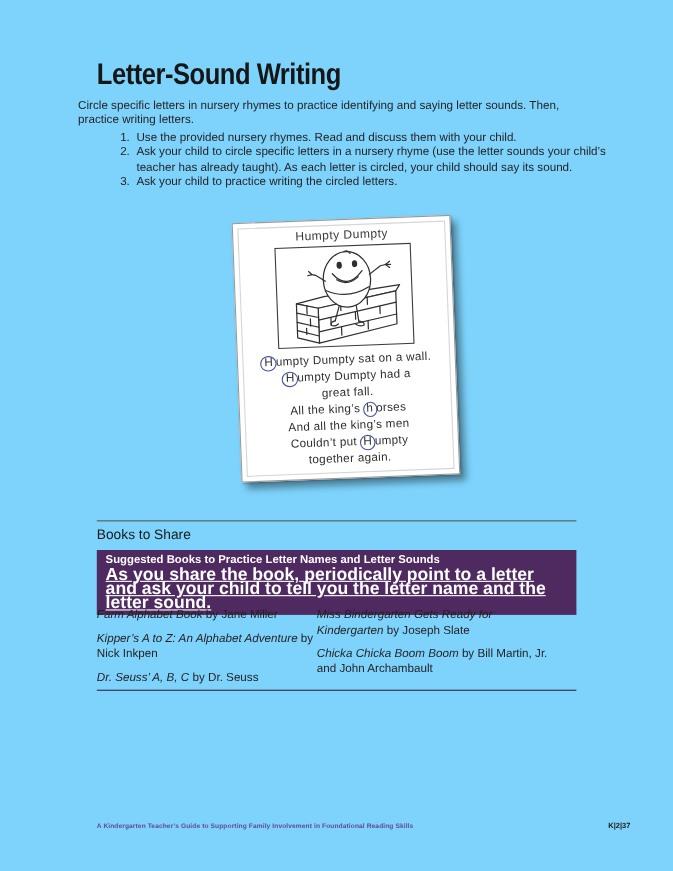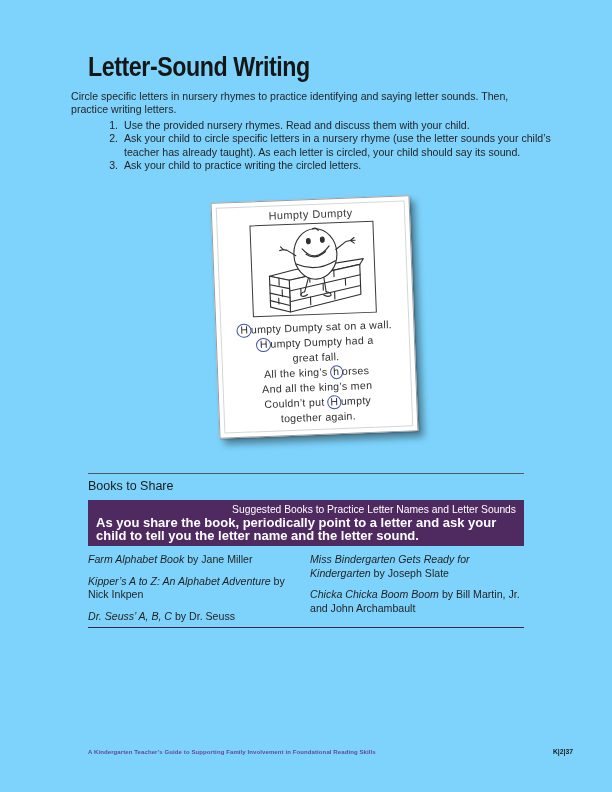--- a/index.html
+++ b/index.html
@@ -85,29 +85,29 @@
     position:absolute;left:88px;top:479px;
     font-size:12.5px;font-weight:normal;color:#1a1a1a;
   }
   .banner{
     position:absolute;left:88px;top:500px;width:436px;
     box-sizing:border-box;
     padding:3px 8px 4px 8px;
     background:#4e2a60;color:#fff;
   }
   .banner-title{
-    text-align:right;font-weight:normal;
+    text-align:left;font-weight:bold;
     font-size:10.3px;line-height:13px;
   }
   .banner-body{
-    font-size:13px;line-height:13px;font-weight:bold;
+    font-size:16px;line-height:13px;font-weight:bold;text-decoration:underline;
   }
   .books-table{
     position:absolute;left:88px;top:553px;width:436px;
-    display:flex;gap:22px;
+    display:flex;
   }
   .book-col{flex:0 0 auto;}
   .book-col.col-0{width:200px;}
   .book-col.col-1{width:214px;}
   .book-item{
     margin:0 0 8px 0;
     font-size:10.6px;line-height:13.5px;
   }
   .book-item i{font-style:italic;}
   .books-bottom-border{

